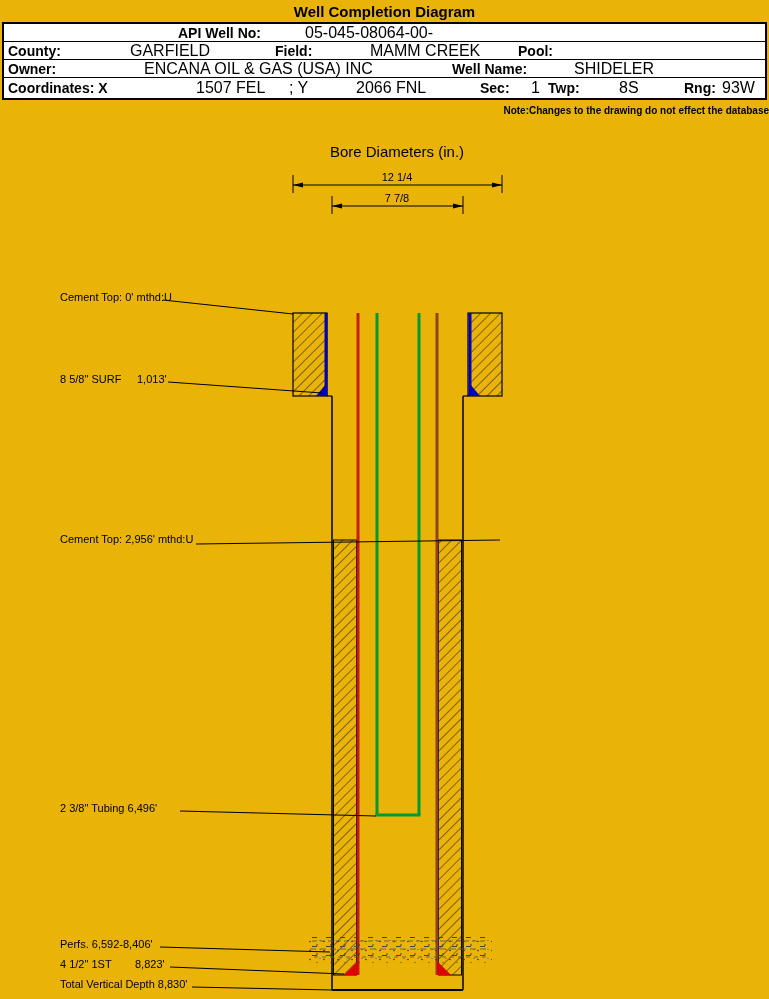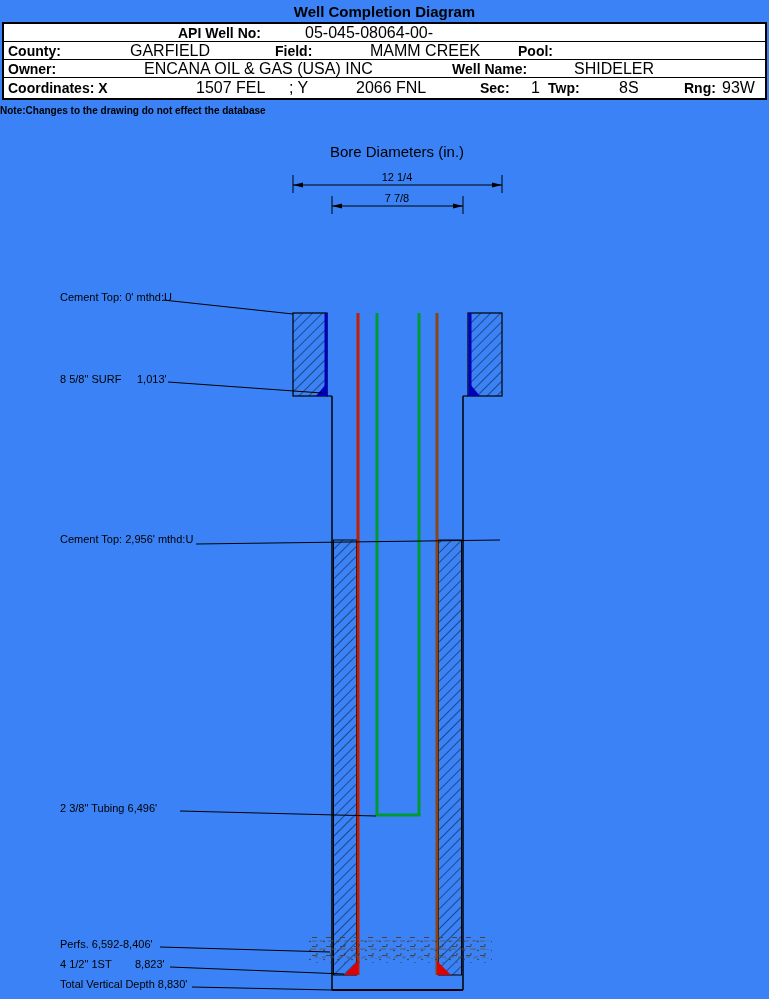--- a/index.html
+++ b/index.html
@@ -1,27 +1,27 @@
 <!DOCTYPE html>
 <html><head>
 <meta charset="utf-8">
 <style>
   * { margin:0; padding:0; box-sizing:border-box; }
   html,body { background:#ffffff; }
   body { font-family:"Liberation Sans", sans-serif; color:#000; }
-  .page { position:relative; width:769px; height:999px; background:#3b82f6; overflow:hidden; margin:0 auto; }
+  .page { position:relative; width:769px; height:999px; background:#eab308; overflow:hidden; margin:0 auto; }
   .title { position:absolute; top:3px; left:0; width:100%; text-align:center;
            font-size:15px; font-weight:bold; }
   .hdr-table { position:absolute; top:22px; left:2px; width:765px; border:2px solid #000; background:#fff; }
   .hdr-row { position:relative; height:18px; border-bottom:1px solid #000; }
   .hdr-row.last { height:20px; border-bottom:none;text-decoration:underline; }
   .cell { position:absolute; top:50%; transform:translateY(-50%); white-space:nowrap; }
   .lbl { font-weight:bold; font-size:14px; }
   .val { font-size:16px; }
-  .note { position:absolute; top:105px; left:0; width:100%; text-align:left;
+  .note { position:absolute; top:105px; left:0; width:100%; text-align:right;
           font-size:10px; font-weight:bold; }
   .diagram { position:absolute; top:120px; left:0; }
   svg text { font-family:"Liberation Sans", sans-serif; fill:#000; }
   .bore-title { font-size:15px; }
   .dim-label { font-size:11px; }
   .dlabel { font-size:11px; }
 </style>
 </head>
 <body>
 

